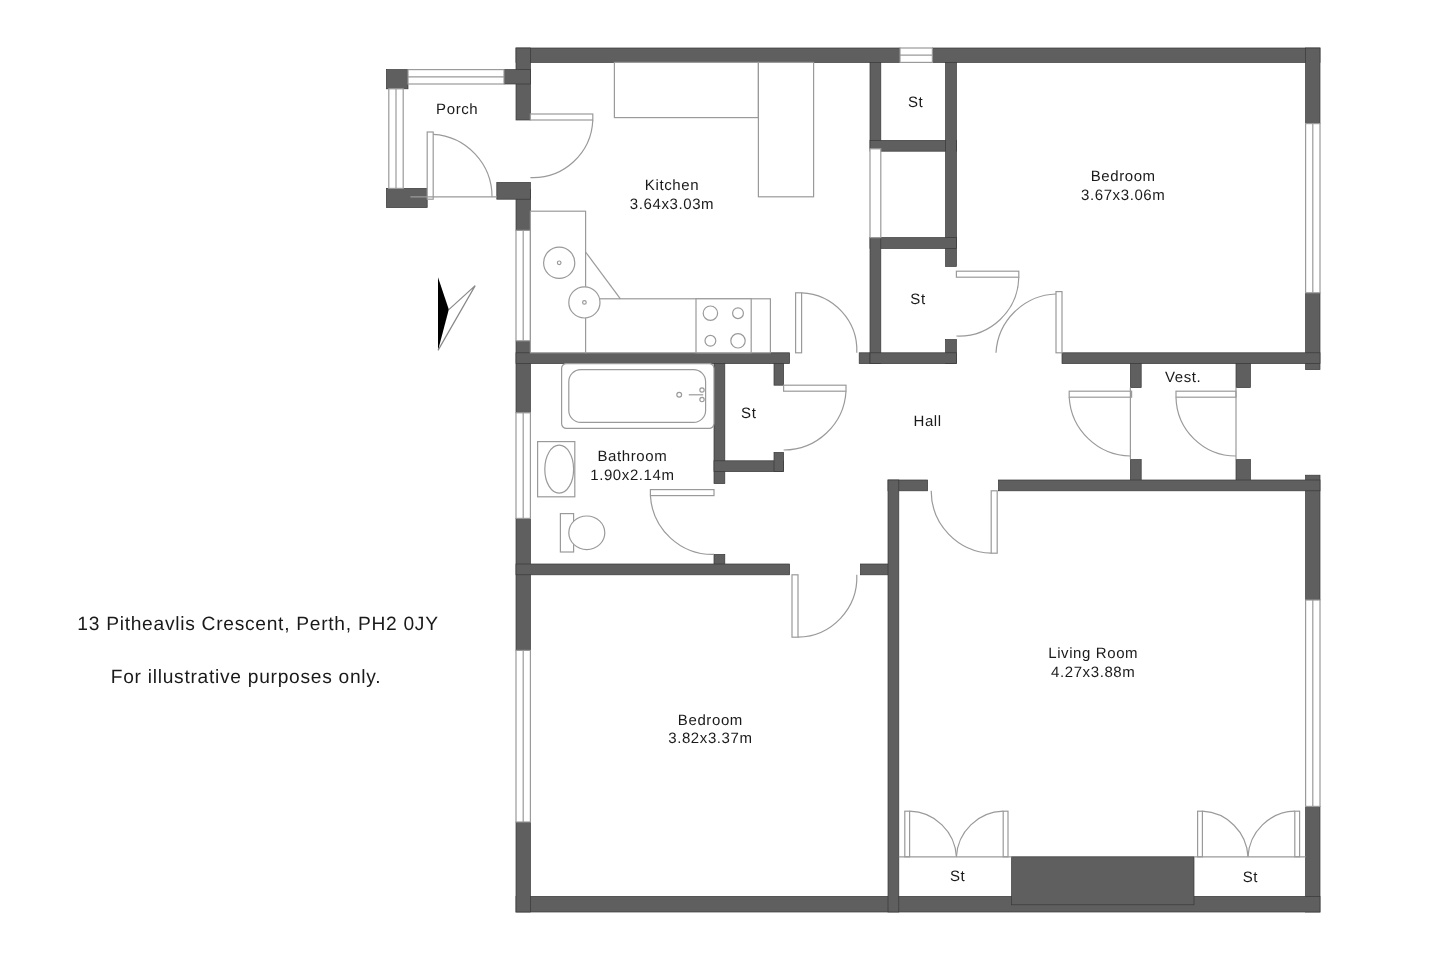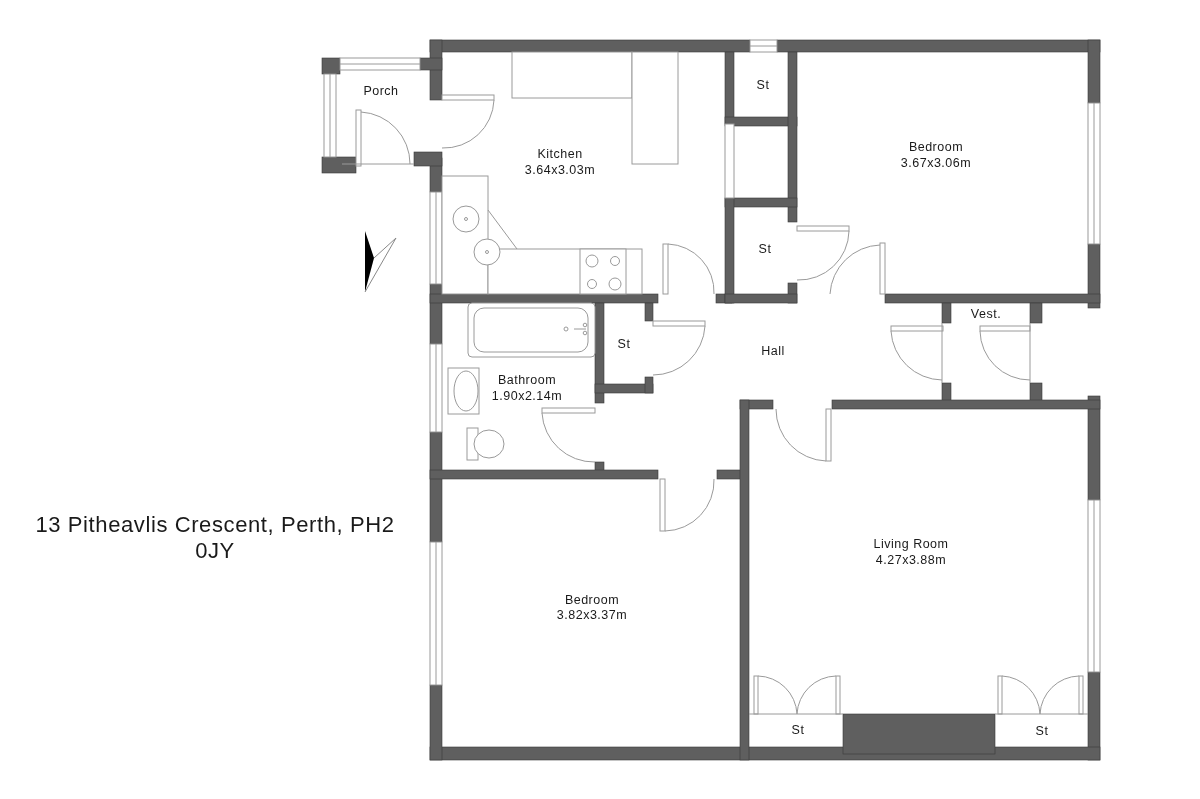--- a/index.html
+++ b/index.html
@@ -1,31 +1,32 @@
 <!DOCTYPE html>
 <html><head>
 <meta charset="utf-8">
 <style>
   html,body{margin:0;padding:0;background:#ffffff;}
   body{width:1200px;height:799px;position:relative;overflow:hidden;font-family:"Liberation Sans",sans-serif;color:#1a1a1a;}
-  .caption{position:absolute;text-align:center;font-size:22px;letter-spacing:0.6px;}
+  .caption{position:absolute;text-align:center;font-size:16px;letter-spacing:0.6px;}
   .caption-addr{left:20px;top:512px;width:390px;}
   .caption-note{left:40px;top:555px;width:330px;line-height:20px;}
   svg{position:absolute;left:0;top:0;}
   .wall{fill:#5f5f5f;stroke:#3a3a3a;stroke-width:0.6;}
   .thin{fill:none;stroke:#9a9a9a;stroke-width:1;}
   .fix{fill:#ffffff;stroke:#9a9a9a;stroke-width:1;}
   .win{fill:#ffffff;stroke:#9a9a9a;stroke-width:1;}
   .lbl{font-family:"Liberation Sans",sans-serif;font-size:12.5px;fill:#1a1a1a;letter-spacing:0.5px;text-anchor:middle;}
 </style>
 </head>
 <body>
 
 <div class="caption caption-addr">13 Pitheavlis Crescent, Perth, PH2 0JY</div>
 <div class="caption caption-note">
+  <div>For illustrative purposes only.</div>
 </div>
 
 <svg width="1200" height="799" viewBox="0 0 1200 799">
 
   <g>
     <polygon points="365,231 374,258 365,292" fill="#000"></polygon>
     <polyline points="374,258 396,238 365,292" fill="none" stroke="#888" stroke-width="1"></polyline>
   </g>
 
   <g>

